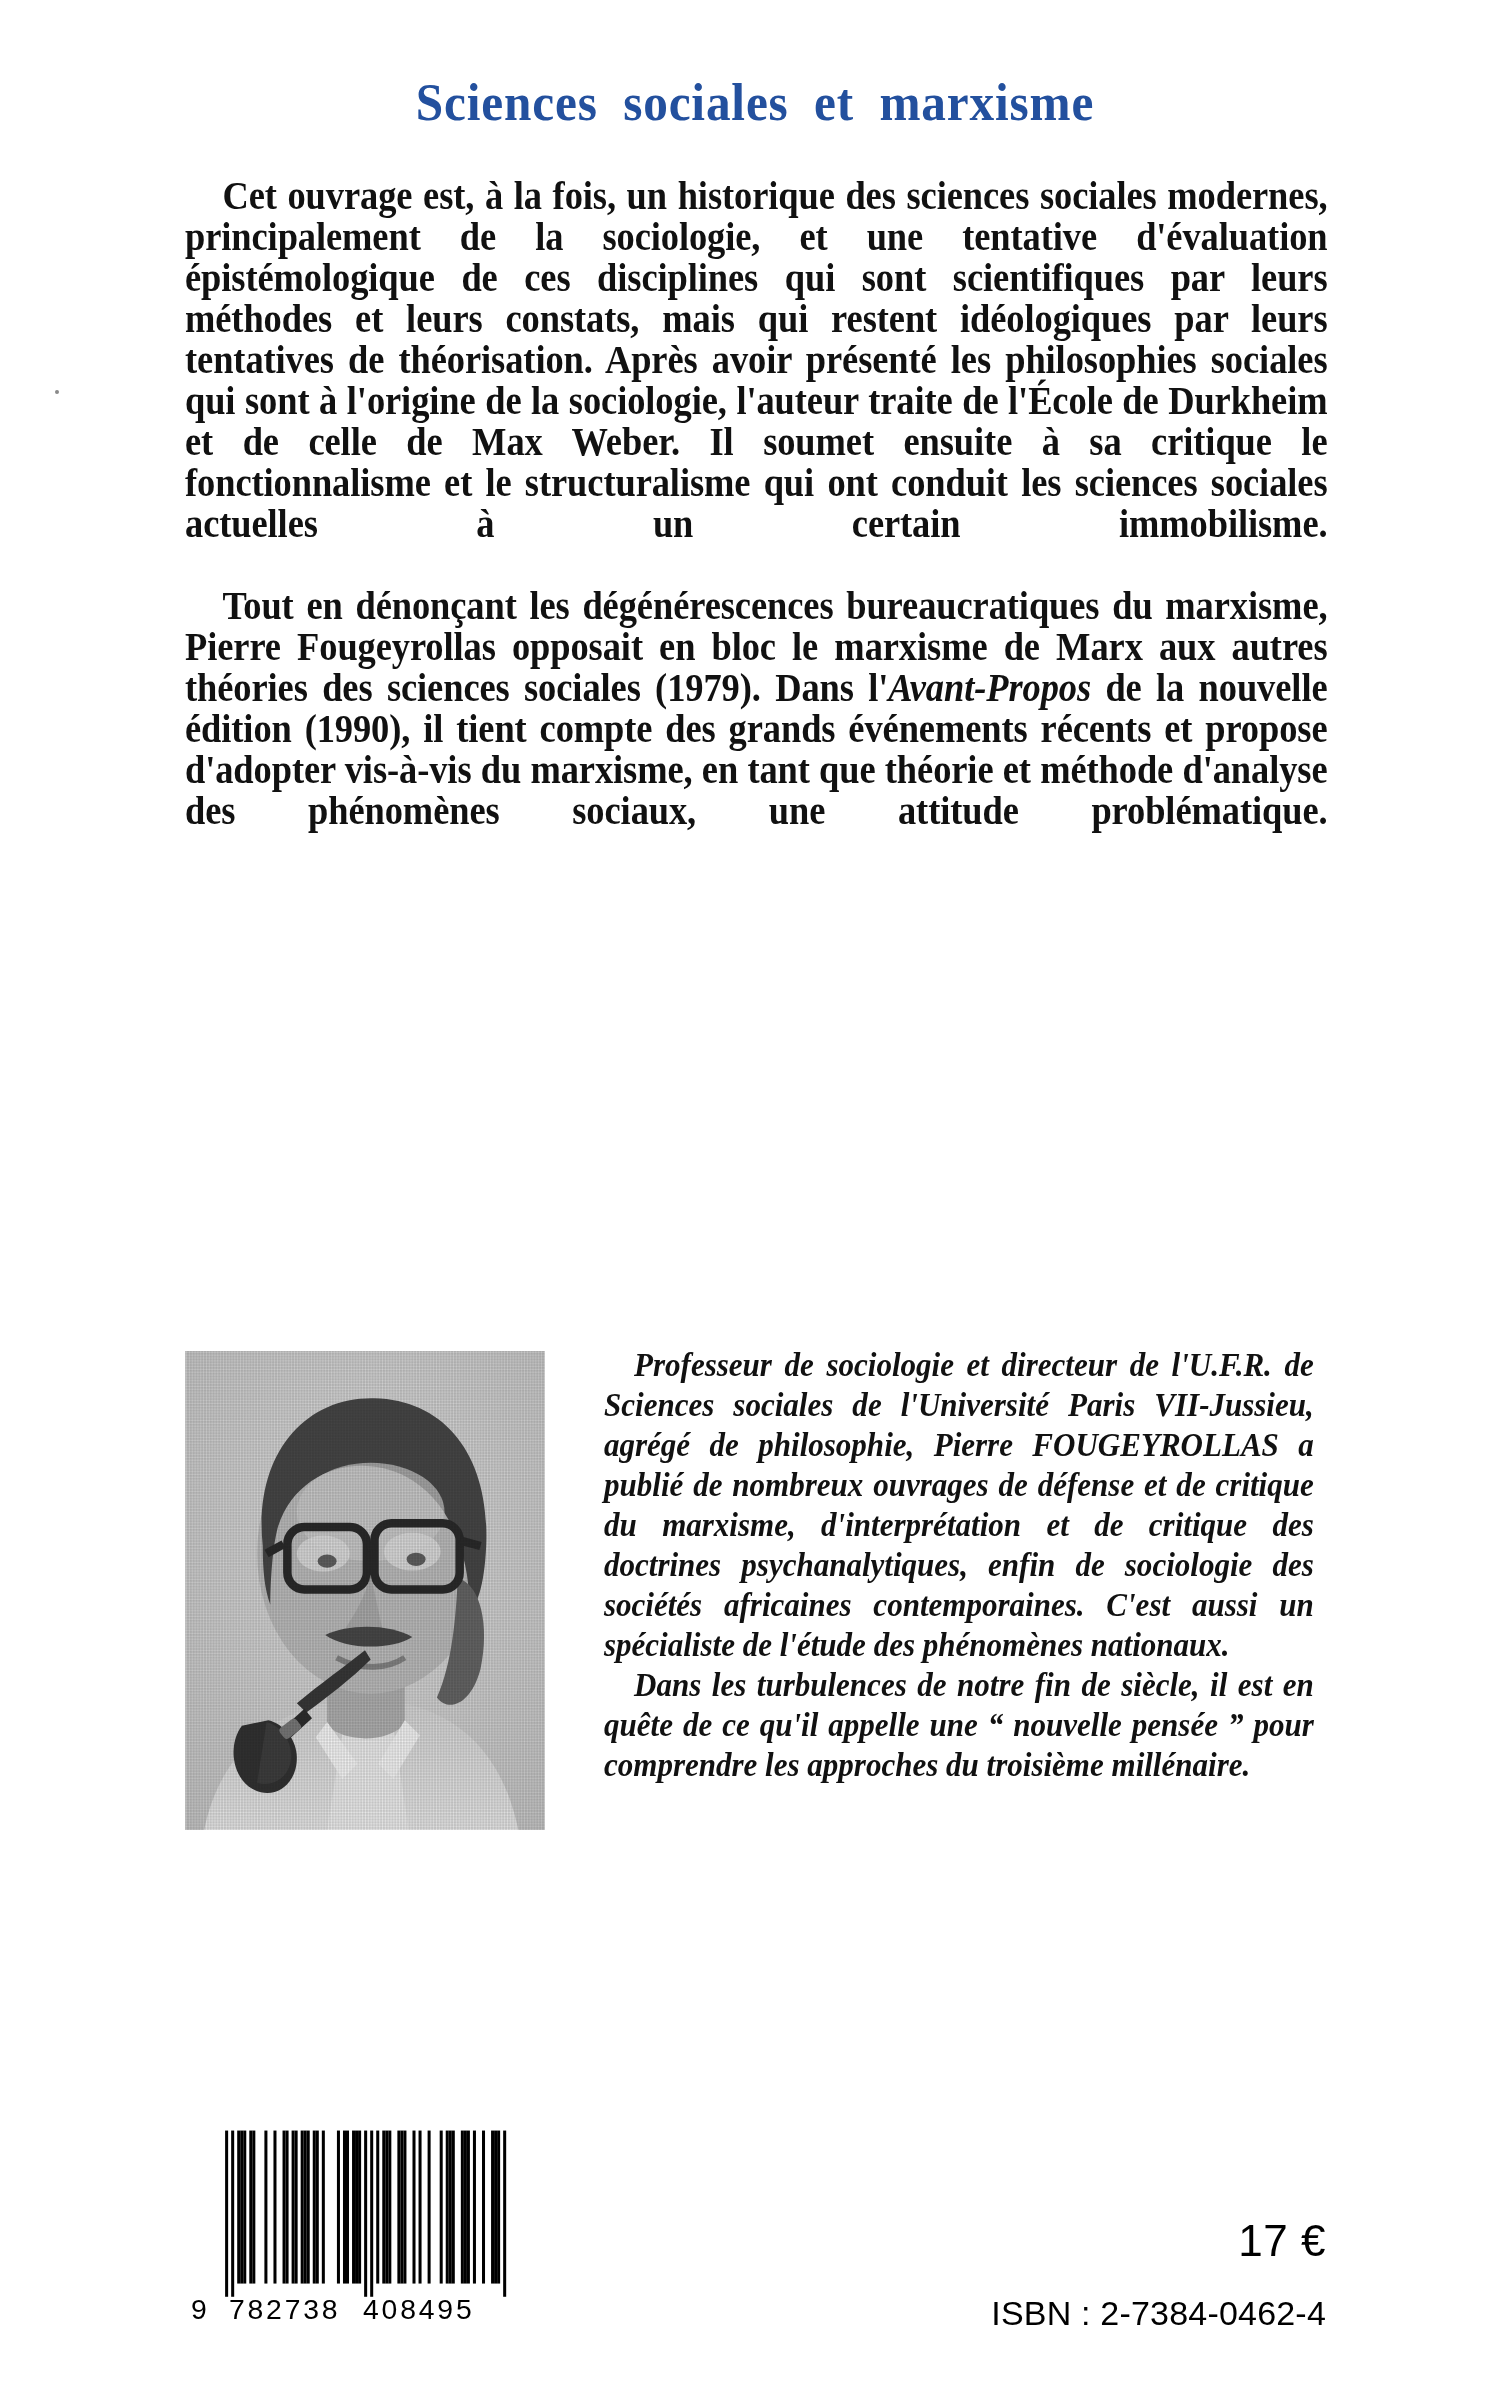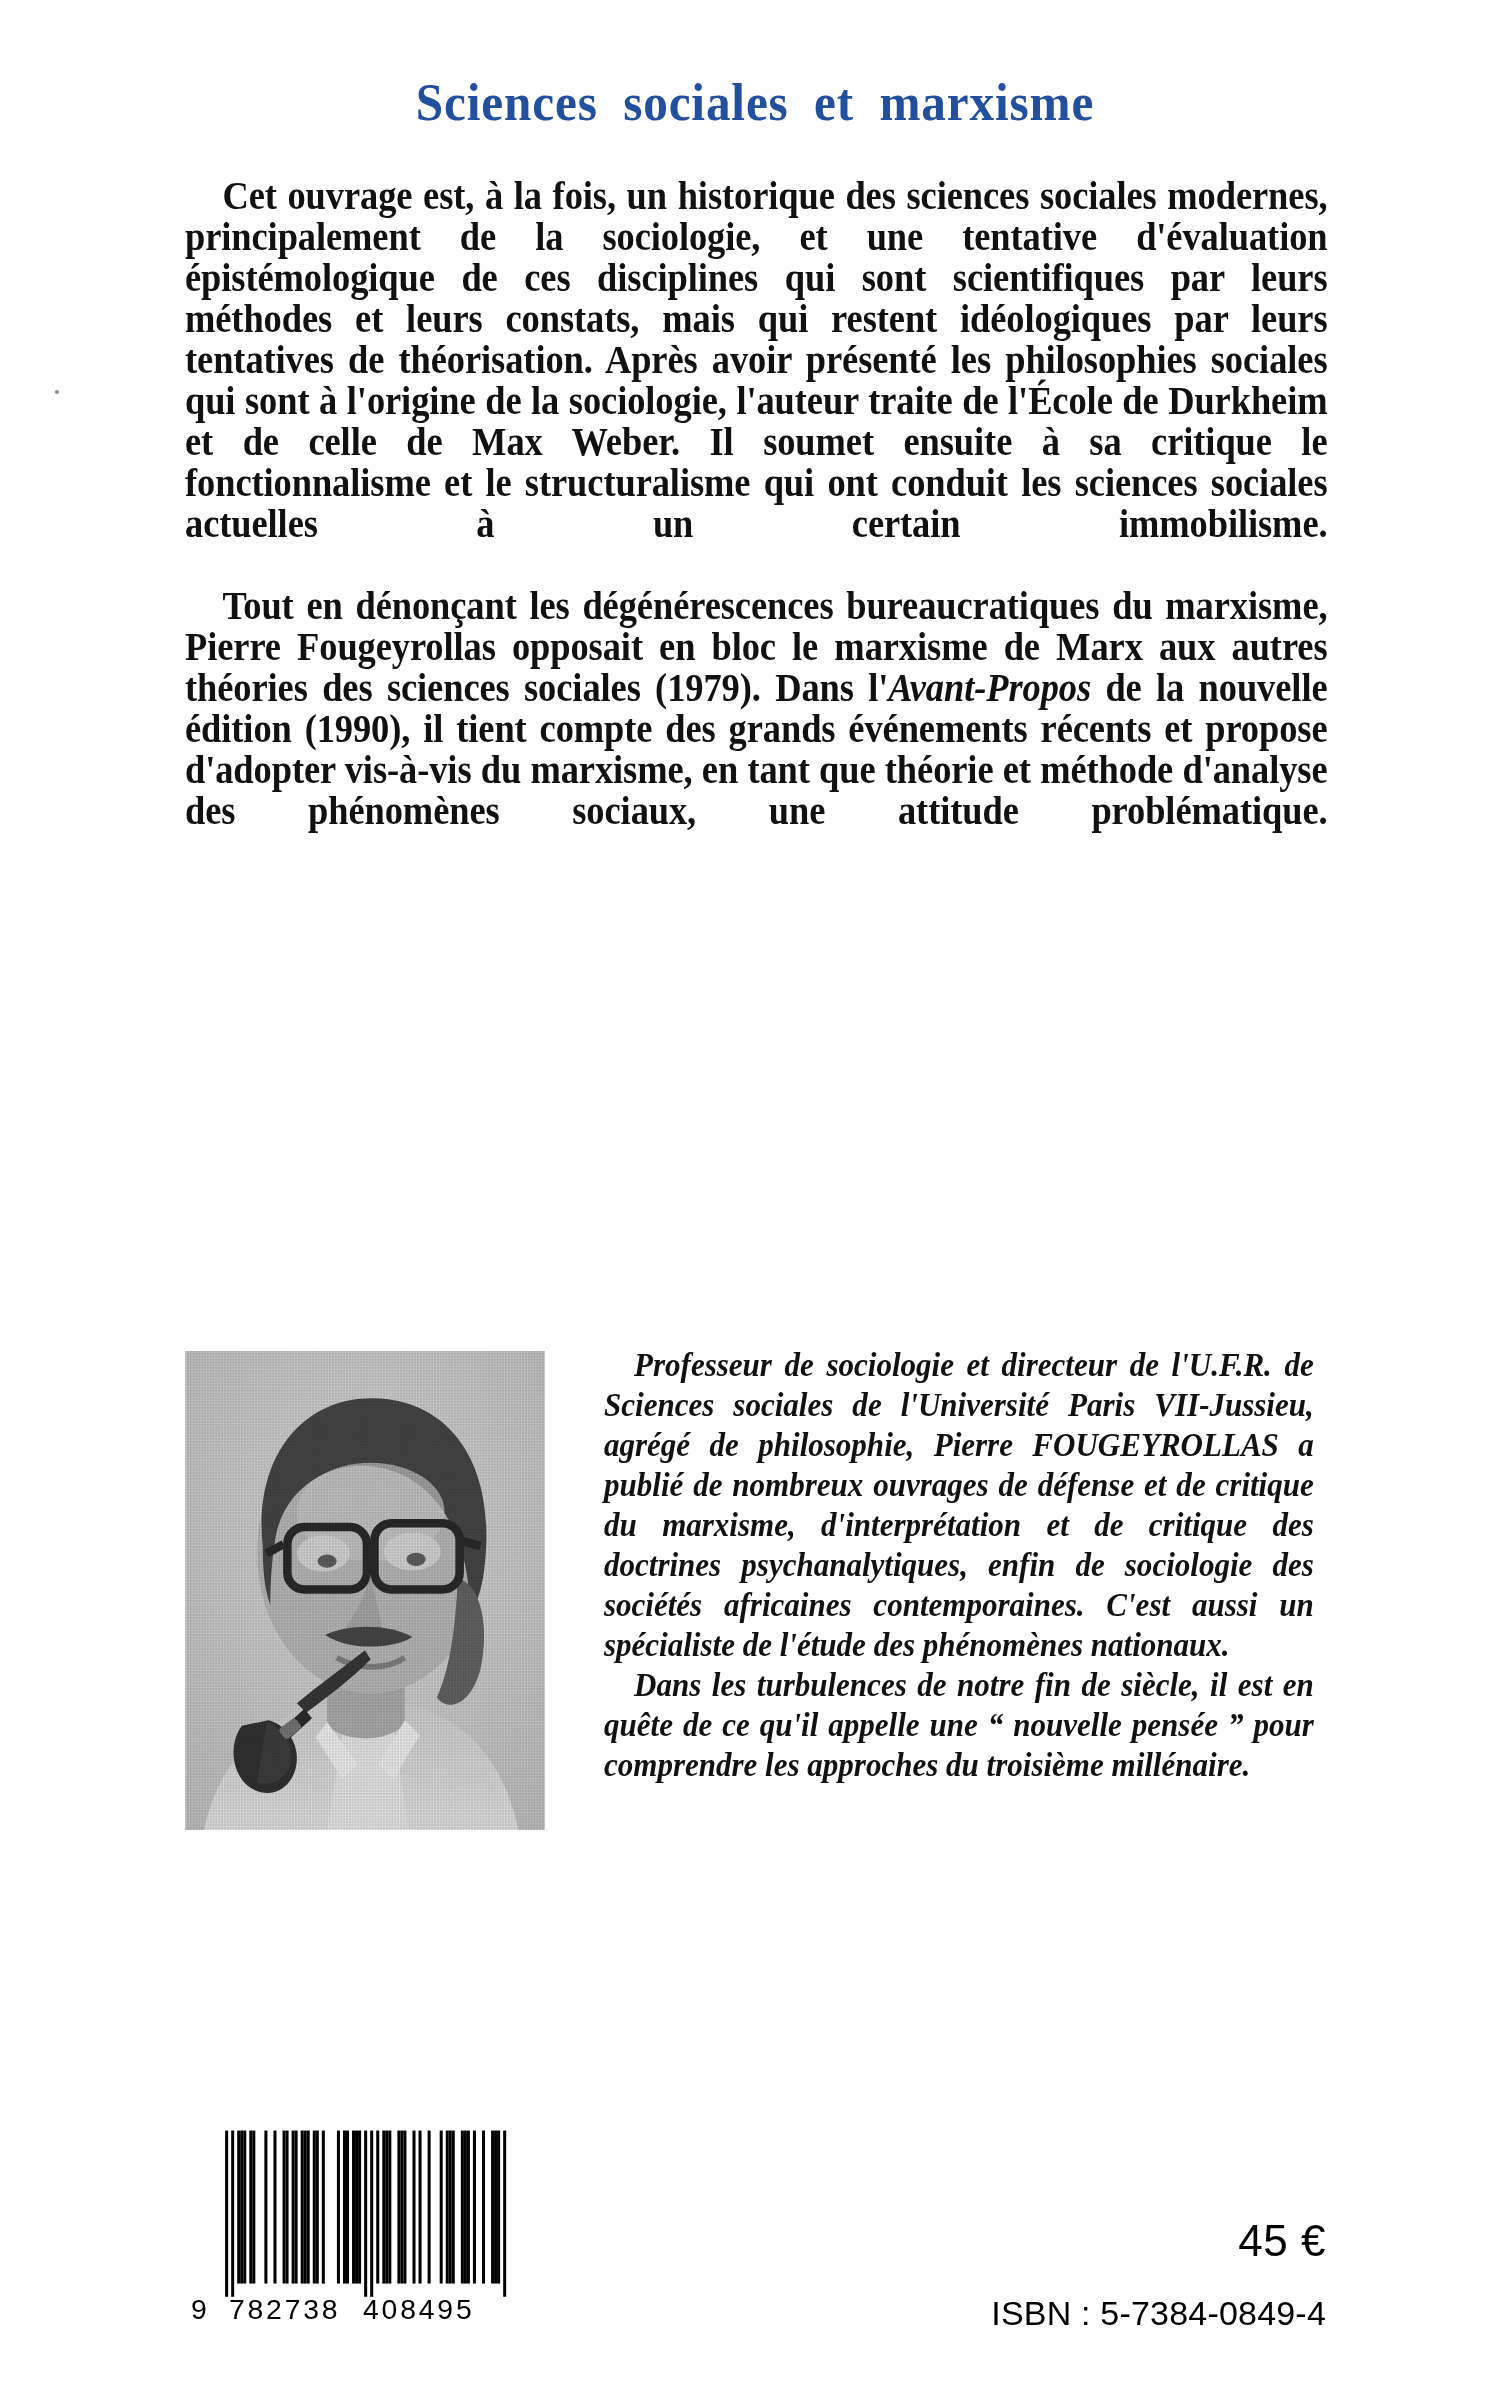--- a/index.html
+++ b/index.html
@@ -288,16 +288,16 @@
         <rect x="330.00" y="8" width="3.20" height="162"></rect>
         <rect x="336.40" y="8" width="3.20" height="176"></rect>
         <rect x="342.80" y="8" width="3.20" height="176"></rect>
       </g>
     <text id="bc-left" x="6" y="208" font-family="Liberation Sans, sans-serif" font-size="30" fill="#000">9</text>
     <text id="bc-mid" x="46" y="208" font-family="Liberation Sans, sans-serif" font-size="30" fill="#000" letter-spacing="3">782738</text>
     <text id="bc-right" x="188" y="208" font-family="Liberation Sans, sans-serif" font-size="30" fill="#000" letter-spacing="3">408495</text>
   </svg>
 </div>
 
-<div class="price">45 €</div>
-
-<div class="isbn">ISBN : 5-7384-0849-4</div>
+<div class="price">17 €</div>
+
+<div class="isbn">ISBN : 2-7384-0462-4</div>
 
 
 </body></html>

